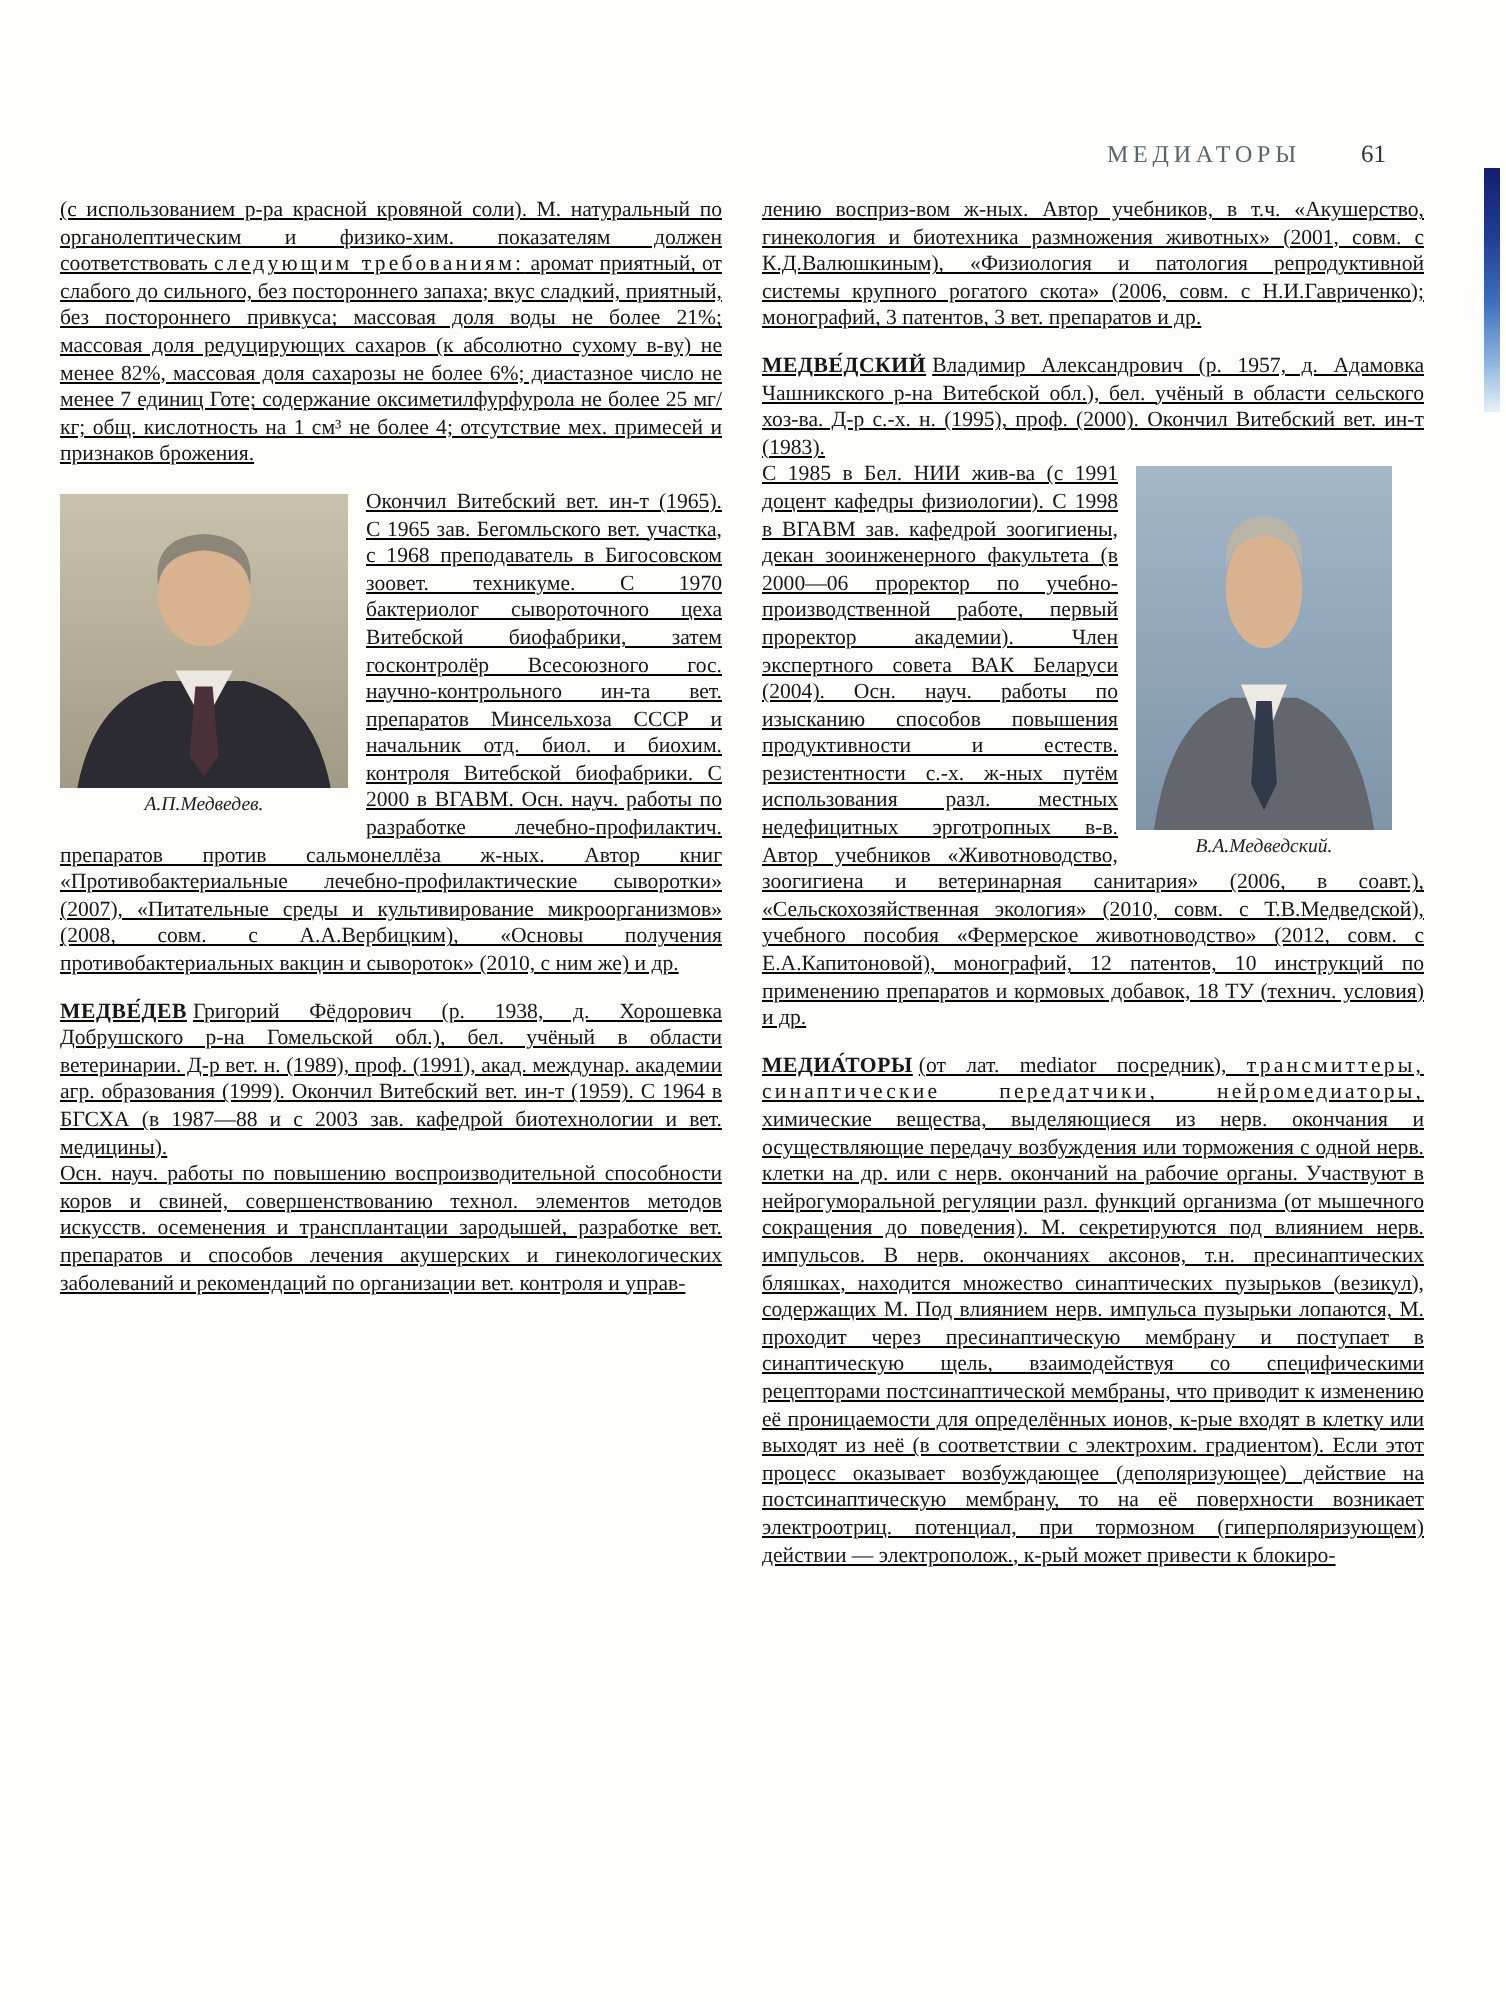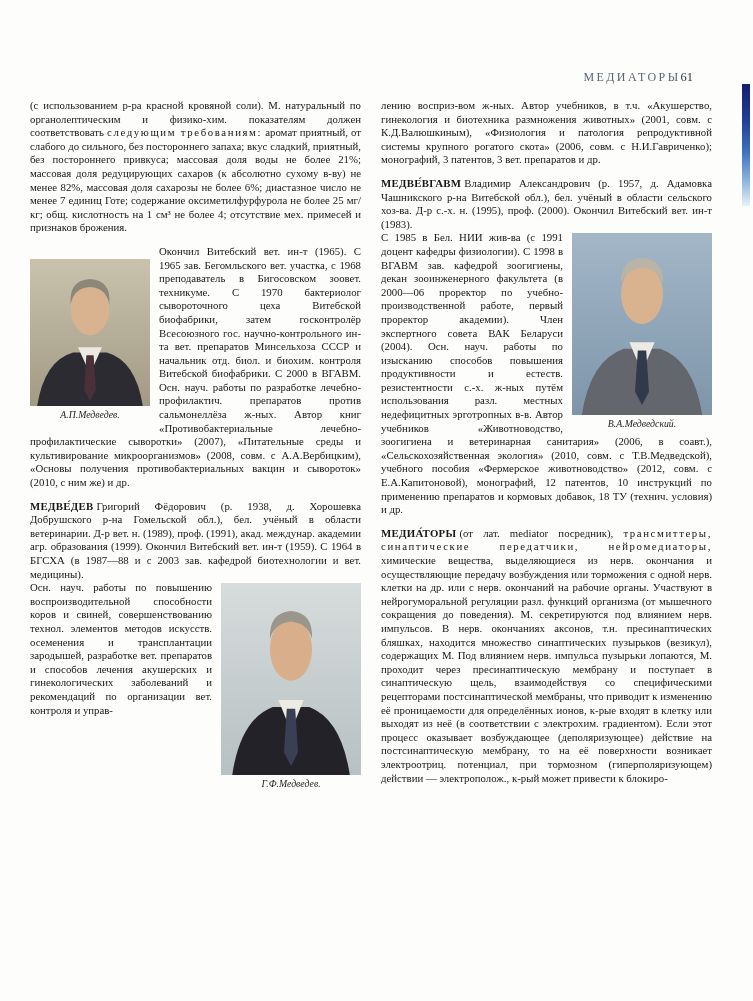--- a/index.html
+++ b/index.html
@@ -10,46 +10,46 @@
     font-family: "Liberation Serif", "DejaVu Serif", serif;
   }
   .page {
     position: relative;
     width: 753px; height: 1001px;
     background: #fdfdfb;
     overflow: hidden;
   }
   .running-head {
     position: absolute; top: 70px; left: 385px; right: 60px;
-    display: flex; justify-content: flex-end; align-items: baseline; 
+    display: flex; justify-content: flex-end; align-items: baseline; gap: 30px;
   }
   .rh-title { font-size: 12px; letter-spacing: 2.4px; color: #5b6570; }
   .rh-num { font-size: 12.5px; color: #2e3340; text-align: right; }
   .edge-bar {
     position: absolute; top: 84px; right: 3px; width: 8px; height: 122px;
     background: linear-gradient(180deg, #141e6e 0%, #203c97 28%, #3f6fbe 55%, #8fb6de 80%, #e8f1f9 100%);
   }
   .columns {
     position: absolute; top: 99px; left: 30px;
     display: flex; gap: 20px;
-    height: 880px; overflow: hidden;
+    height: 880px; overflow: hidden; text-decoration: underline;
   }
   .col {
     width: 331px;
     font-size: 10.8px; line-height: 13.6px;
     text-align: justify;
     color: #17171a;
   }
   .para { margin: 0; }
   .entry { margin-top: 10px; }
   .headword { margin-right: 3px; letter-spacing: 0.3px; }
   .spaced { letter-spacing: 1.6px; }
   .photo-block { display: block; }
-  .photo-left  { float: left;  width: 120px; margin: 14px 9px 1px 0; }
-  .photo-right { float: right; width: 140px; margin: 2px 0 1px 9px; }
+  .photo-left  { float: left;  width: 144px; margin: 2px 9px 1px 0; }
+  .photo-right { float: right; width: 128px; margin: 2px 16px 1px 9px; }
   .photo-frame { display: block; width: 100%; }
   .photo-frame svg { display: block; width: 100%; height: 100%; }
   .h147 { height: 147px; }
   .h192 { height: 192px; }
   .h182 { height: 182px; }
   .caption {
     display: block; font-style: italic;
     font-size: 9.8px; line-height: 12px;
     text-align: center; margin-top: 3px; color: #1d1d20;
   }
@@ -97,54 +97,35 @@
           </span>
           <span>Окончил Витебский вет. ин-т (1965). С 1965 зав. Бегомльского вет. участка, с 1968 преподаватель в Бигосовском зоовет. техникуме. С 1970 бактериолог сывороточного цеха Витебской биофабрики, затем госконтролёр Всесоюзного гос. научно-контрольного ин-та вет. препаратов Минсельхоза СССР и начальник отд. биол. и биохим. контроля Витебской биофабрики. С 2000 в ВГАВМ. Осн. науч. работы по разработке лечебно-профилактич. препаратов против сальмонеллёза ж-ных. Автор книг «Противобактериальные лечебно-профилактические сыворотки» (2007), «Питательные среды и культивирование микроорганизмов» (2008, совм. с А.А.Вербицким), «Основы получения противобактериальных вакцин и сывороток» (2010, с ним же) и др.</span>
         </p>
       </div>
 
       <div class="entry">
         <p class="para">
           <b class="headword">МЕДВЕ́ДЕВ</b><span>Григорий Фёдорович (р. 1938, д. Хорошевка Добрушского р-на Гомельской обл.), бел. учёный в области ветеринарии. Д-р вет. н. (1989), проф. (1991), акад. междунар. академии агр. образования (1999). Окончил Витебский вет. ин-т (1959). С 1964 в БГСХА (в 1987—88 и с 2003 зав. кафедрой биотехнологии и вет. медицины).</span>
         </p>
         <p class="para">
-          <span class="photo-block photo-right">
-            <span class="photo-frame h192">
-              <svg viewBox="0 0 100 110" preserveAspectRatio="none" aria-hidden="true">
-                <defs>
-                  <linearGradient id="bg2" x1="0" y1="0" x2="0" y2="1">
-                    <stop offset="0" stop-color="#d7dcdc"></stop>
-                      <stop offset="1" stop-color="#b7c0c2"></stop>
-                  </linearGradient>
-                </defs>
-                <rect width="100" height="110" fill="url(#bg2)"></rect>
-                <ellipse cx="50" cy="38" rx="15" ry="18" fill="#d8ae8b"></ellipse>
-                <path d="M35 32 Q34 17 50 16 Q66 17 65 32 Q62 23 50 22 Q38 23 35 32 Z" fill="#9b968c"></path>
-                <path d="M8 110 Q14 78 37 71 L63 71 Q86 78 92 110 Z" fill="#232228"></path>
-                <path d="M41 67 L50 85 L59 67 Z" fill="#eeebe4"></path>
-                <path d="M47 72 L53 72 L55 97 L50 105 L45 97 Z" fill="#3a3f55"></path>
-              </svg>
-            </span>
-            <span class="caption">Г.Ф.Медведев.</span>
-          </span>
           <span>Осн. науч. работы по повышению воспроизводительной способности коров и свиней, совершенствованию технол. элементов методов искусств. осеменения и трансплантации зародышей, разработке вет. препаратов и способов лечения акушерских и гинекологических заболеваний и рекомендаций по организации вет. контроля и управ-</span>
         </p>
       </div>
 
     </div>
 
     <div class="col">
 
       <p class="para">
         <span>лению восприз-вом ж-ных. Автор учебников, в т.ч. «Акушерство, гинекология и биотехника размножения животных» (2001, совм. с К.Д.Валюшкиным), «Физиология и патология репродуктивной системы крупного рогатого скота» (2006, совм. с Н.И.Гавриченко); монографий, 3 патентов, 3 вет. препаратов и др.</span>
       </p>
 
       <div class="entry">
         <p class="para">
-          <b class="headword">МЕДВЕ́ВГАВМ</b><span>Владимир Александрович (р. 1957, д. Адамовка Чашникского р-на Витебской обл.), бел. учёный в области сельского хоз-ва. Д-р с.-х. н. (1995), проф. (2000). Окончил Витебский вет. ин-т (1983).</span>
+          <b class="headword">МЕДВЕ́ДСКИЙ</b><span>Владимир Александрович (р. 1957, д. Адамовка Чашникского р-на Витебской обл.), бел. учёный в области сельского хоз-ва. Д-р с.-х. н. (1995), проф. (2000). Окончил Витебский вет. ин-т (1983).</span>
         </p>
         <p class="para">
           <span class="photo-block photo-right">
             <span class="photo-frame h182">
               <svg viewBox="0 0 100 110" preserveAspectRatio="none" aria-hidden="true">
                 <defs>
                   <linearGradient id="bg3" x1="0" y1="0" x2="0" y2="1">
                     <stop offset="0" stop-color="#a3b7c8"></stop>
                       <stop offset="1" stop-color="#7e95aa"></stop>
                   </linearGradient>

